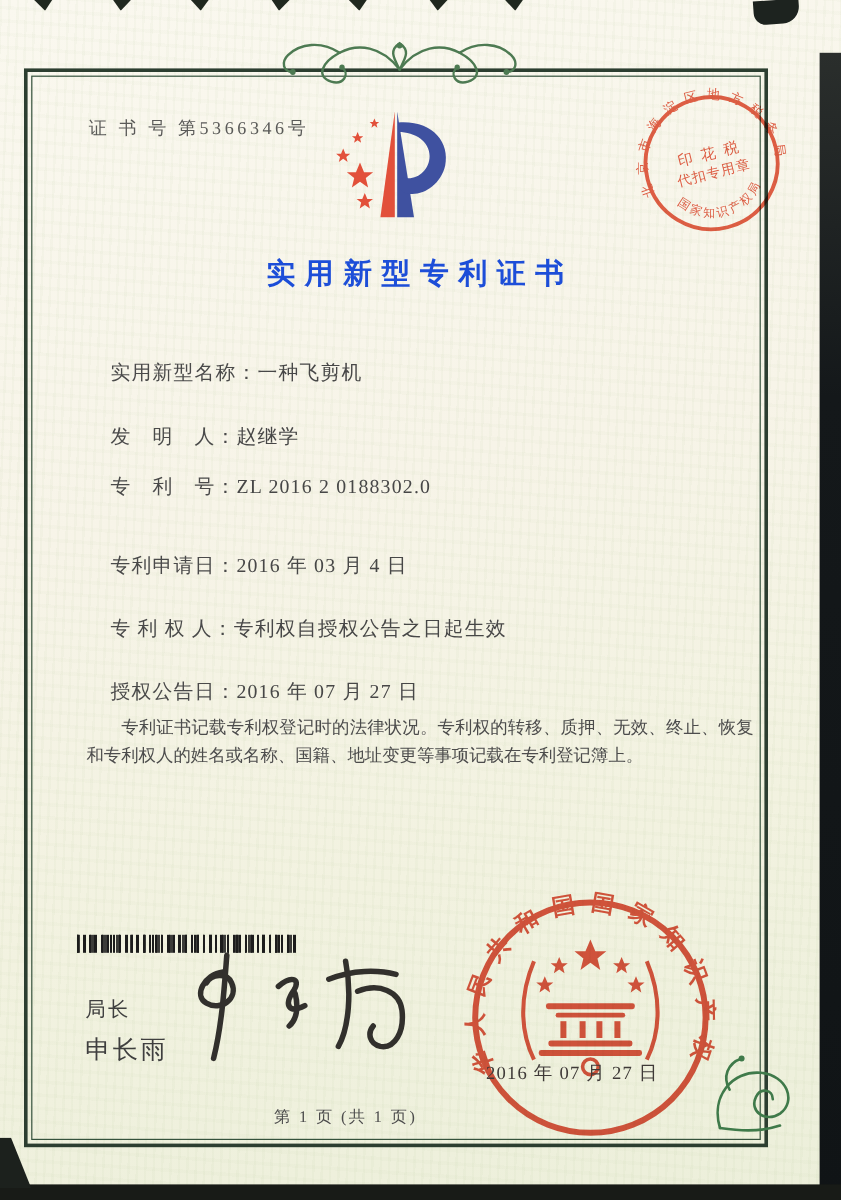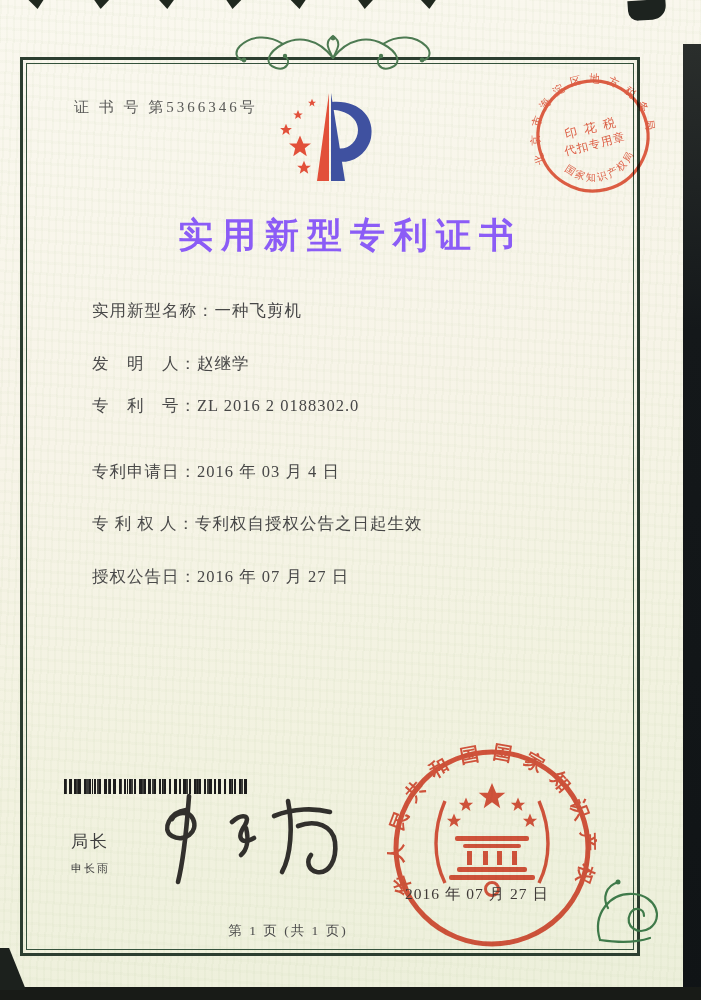--- a/index.html
+++ b/index.html
@@ -26,35 +26,35 @@
     clip-path:polygon(0 0,100% 0,50% 100%);}
   
   .frame{position:absolute;left:20px;top:57px;width:614px;height:893px;border:3px solid #2c3e30;}
   .frame::before{content:"";position:absolute;inset:3px;border:1.5px solid #35523c;}
   .top-ornament{position:absolute;left:228px;top:28px;width:210px;height:52px;}
   .bottom-ornament{position:absolute;left:588px;top:868px;width:85px;height:80px;}
 
   .cert-no{position:absolute;left:74px;top:98px;font-size:15px;letter-spacing:3px;color:#5a5a58;}
   .logo{position:absolute;left:272px;top:90px;width:150px;height:106px;}
   .title{position:absolute;left:20px;top:212px;width:660px;text-align:center;
-    font-size:35px;font-weight:600;letter-spacing:8px;color:#8b5cf6;}
+    font-size:24px;font-weight:600;letter-spacing:8px;color:#1d4ed8;}
 
   .field{position:absolute;left:72px;font-size:16.5px;color:#4a4a4a;letter-spacing:1px;white-space:nowrap;margin-left:20px;}
   .field .val{color:#474747;}
   .paragraphs{position:absolute;left:72px;top:596px;width:556px;font-size:14.5px;line-height:22.5px;
     color:#4c4c4c;text-align:justify;}
   .paragraphs p{margin:0;text-indent:2em;}
 
   .barcode{position:absolute;left:64px;top:779px;width:184px;height:15px;
     background:
       repeating-linear-gradient(90deg,#1c1c1c 0 2px,transparent 2px 5px),
       repeating-linear-gradient(90deg,#1c1c1c 0 1px,transparent 1px 7px),
       repeating-linear-gradient(90deg,rgba(28,28,28,.85) 0 3px,transparent 3px 11px);}
   .signer-title{position:absolute;left:71px;top:830px;font-size:17px;color:#3f3f3f;letter-spacing:2px;}
-  .signer-name{position:absolute;left:71px;top:861px;font-size:11px;color:#3f3f3f;letter-spacing:2px;}
+  .signer-name{position:absolute;left:71px;top:861px;font-size:21px;color:#3f3f3f;letter-spacing:2px;}
   .signature{position:absolute;left:148px;top:788px;width:200px;height:105px;}
 
   .tax-stamp{position:absolute;left:518px;top:61px;width:150px;height:150px;opacity:.88;
     mix-blend-mode:multiply;}
   .seal{position:absolute;left:387px;top:743px;width:210px;height:210px;opacity:.9;
     mix-blend-mode:multiply;}
   .seal-date{position:absolute;left:405px;top:884px;width:190px;font-size:15.5px;color:#3f3a38;
     letter-spacing:1px;white-space:nowrap;}
 
   .footer{position:absolute;left:20px;top:922px;width:536px;text-align:center;
@@ -143,20 +143,21 @@
   <span>专利申请日：</span><span class="val">2016 年 03 月 4 日</span>
 </div>
 <div class="field" style="top:513px">
   <span>专 利 权 人：</span><span class="val">专利权自授权公告之日起生效</span>
 </div>
 <div class="field" style="top:566px">
   <span>授权公告日：</span><span class="val">2016 年 07 月 27 日</span>
 </div>
 
 <div class="paragraphs">
+  <p>专利证书记载专利权登记时的法律状况。专利权的转移、质押、无效、终止、恢复和专利权人的姓名或名称、国籍、地址变更等事项记载在专利登记簿上。</p>
 </div>
 
 <div class="barcode"></div>
 
 <div class="signer-title">局长</div>
 <div class="signer-name">申长雨</div>
 
 <svg class="signature" viewBox="0 0 200 105">
   <g fill="none" stroke="#22201e" stroke-width="4.6" stroke-linecap="round" opacity="0.92">
     <path d="M38,22 C22,24 13,42 24,48 C36,55 51,44 45,31 C41,22 28,24 24,31"></path>

